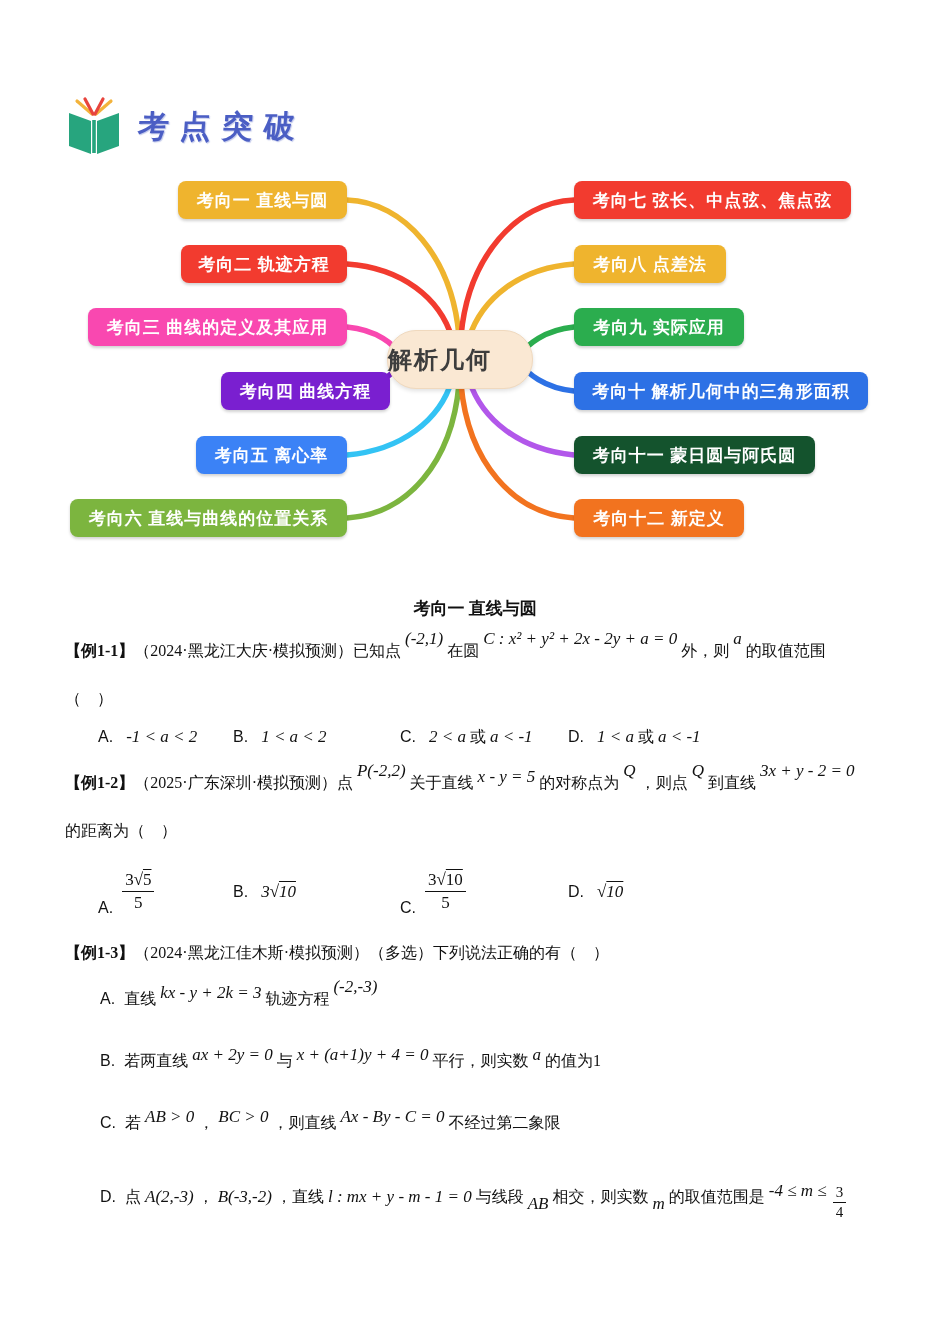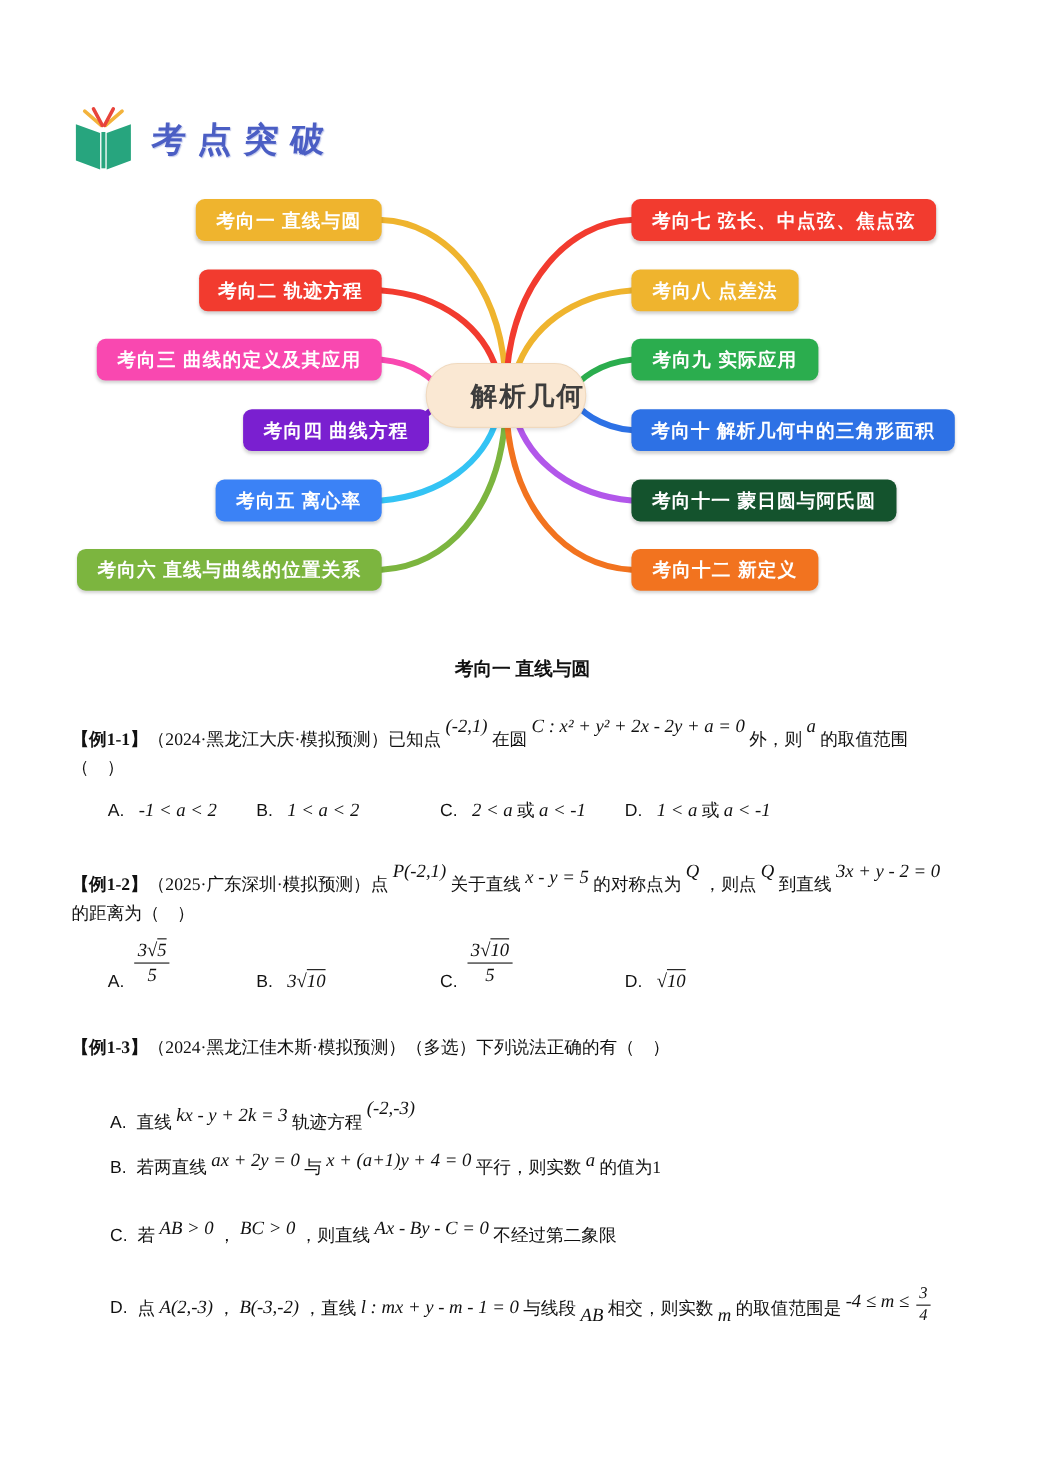--- a/index.html
+++ b/index.html
@@ -12,38 +12,38 @@
               text-shadow:1px 1px 1px rgba(75,94,196,.35);transform:skewX(-4deg);}
   
   #map{position:absolute;left:0;top:0;width:950px;height:560px;}
   #map svg{position:absolute;left:0;top:0;}
   #map svg path{fill:none;stroke-width:5.5;stroke-linecap:round;}
   .node{position:absolute;height:38px;border-radius:8px;display:flex;align-items:center;
         justify-content:center;color:#fff;font-family:"Liberation Sans",sans-serif;
         font-weight:bold;font-size:17px;letter-spacing:1px;white-space:nowrap;
         box-shadow:0 2px 3px rgba(0,0,0,.18);}
   #center-node{position:absolute;left:387px;top:330px;width:144px;height:57px;border-radius:29px;
-        background:#FAE8D3;border:1px solid #F0D9BE;display:flex;align-items:center;justify-content:flex-end;
+        background:#FAE8D3;border:1px solid #F0D9BE;display:flex;align-items:center;justify-content:flex-start;
         font-family:"Liberation Sans",sans-serif;font-weight:bold;font-size:24px;color:#3D3D3D;
         letter-spacing:2px;box-shadow:0 2px 4px rgba(0,0,0,.12);}
   
   .line{position:absolute;left:65px;white-space:nowrap;font-size:16px;line-height:22px;}
   .center-line{left:0;width:950px;text-align:center;}
   .tag{font-weight:bold;}
   .t{font-size:16px;}
   .m{font-family:"Liberation Serif",serif;font-style:italic;font-size:17px;margin:0 4px;
      display:inline-block;}
   .up1{position:relative;top:-6px;}
-  .up2{position:relative;top:-12px;margin-top:21px;}
+  .up2{position:relative;top:-12px;}
   .dn{position:relative;top:7px;text-align:right;}
   .olabel{font-family:"Liberation Sans",sans-serif;font-size:16px;margin-right:9px;}
   .opt{position:absolute;white-space:nowrap;}
   .ovl{text-decoration:overline;}
   .frac{display:inline-flex;flex-direction:column;align-items:center;
-        font-family:"Liberation Serif",serif;font-style:italic;font-size:17px;line-height:1.15;}
+        font-family:"Liberation Serif",serif;font-size:17px;line-height:1.15;margin-top:16px;}
   .frac .fnum{border-bottom:1.4px solid #111;padding:0 3px 1px 3px;}
   .frac .fden{padding-top:1px;}
   .frac.small{font-size:15px;vertical-align:middle;position:relative;top:-4px;margin-left:2px;}
   .vlab{position:relative;top:28px;}
   .title{font-weight:bold;font-size:17px;}
 </style>
 </head>
 <body>
 
 <div id="page">
@@ -126,21 +126,21 @@
   </div>
   <div class="line" style="top:688px">（　）</div>
   <div>
     <span class="opt" style="left:98px;top:727px"><span class="olabel">A.</span><span class="m">-1 &lt; a &lt; 2</span></span>
     <span class="opt" style="left:233px;top:727px"><span class="olabel">B.</span><span class="m">1 &lt; a &lt; 2</span></span>
     <span class="opt" style="left:400px;top:727px"><span class="olabel">C.</span><span class="m">2 &lt; a</span><span class="t">或</span><span class="m">a &lt; -1</span></span>
     <span class="opt" style="left:568px;top:727px"><span class="olabel">D.</span><span class="m">1 &lt; a</span><span class="t">或</span><span class="m">a &lt; -1</span></span>
   </div>
 
   <div class="line" style="top:772px">
-    <span class="tag">【例1-2】</span><span class="t">（2025·广东深圳·模拟预测）点</span><span class="m up2">P(-2,1)</span><span class="t">关于直线</span><span class="m up1">x - y = 5</span><span class="t">的对称点为</span><span class="m up2">Q</span><span class="t">，则点</span><span class="m up2">Q</span><span class="t">到直线</span><span class="m up2">3x + y - 2 = 0</span>
+    <span class="tag">【例1-2】</span><span class="t">（2025·广东深圳·模拟预测）点</span><span class="m up2">P(-2,2)</span><span class="t">关于直线</span><span class="m up1">x - y = 5</span><span class="t">的对称点为</span><span class="m up2">Q</span><span class="t">，则点</span><span class="m up2">Q</span><span class="t">到直线</span><span class="m up2">3x + y - 2 = 0</span>
   </div>
   <div class="line" style="top:820px">的距离为（　）</div>
   <div>
     <span class="opt" style="left:98px;top:854px"><span class="olabel vlab">A.</span><span class="frac">
           <span class="fnum"><span>3√</span><span class="ovl">5</span></span>
           <span class="fden">5</span>
         </span></span>
     <span class="opt" style="left:233px;top:882px"><span class="olabel">B.</span><span class="m"><span>3√</span><span class="ovl">10</span></span></span>
     <span class="opt" style="left:400px;top:854px"><span class="olabel vlab">C.</span><span class="frac">
           <span class="fnum"><span>3√</span><span class="ovl">10</span></span>

